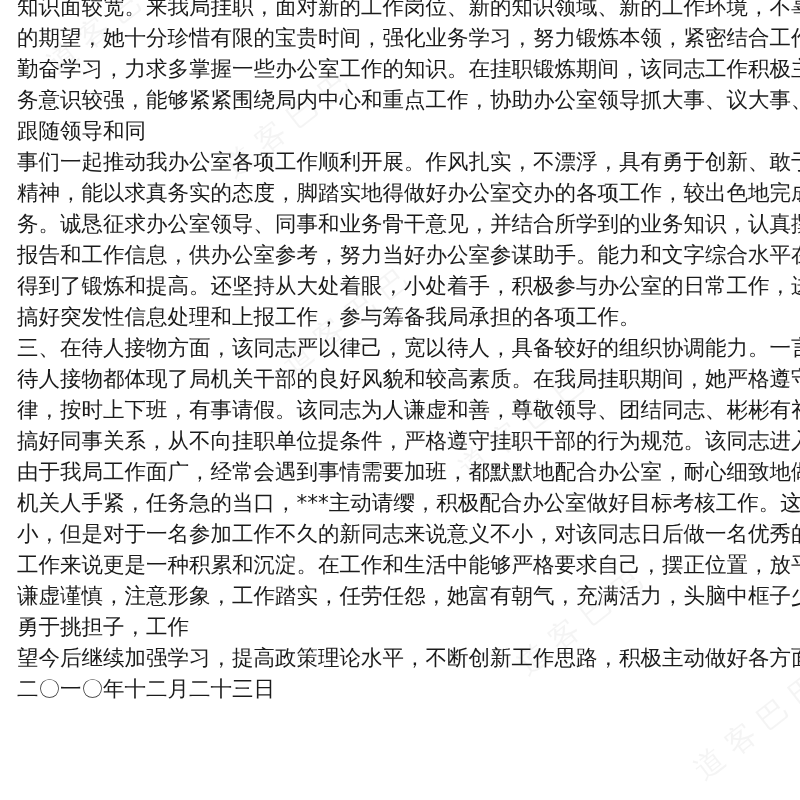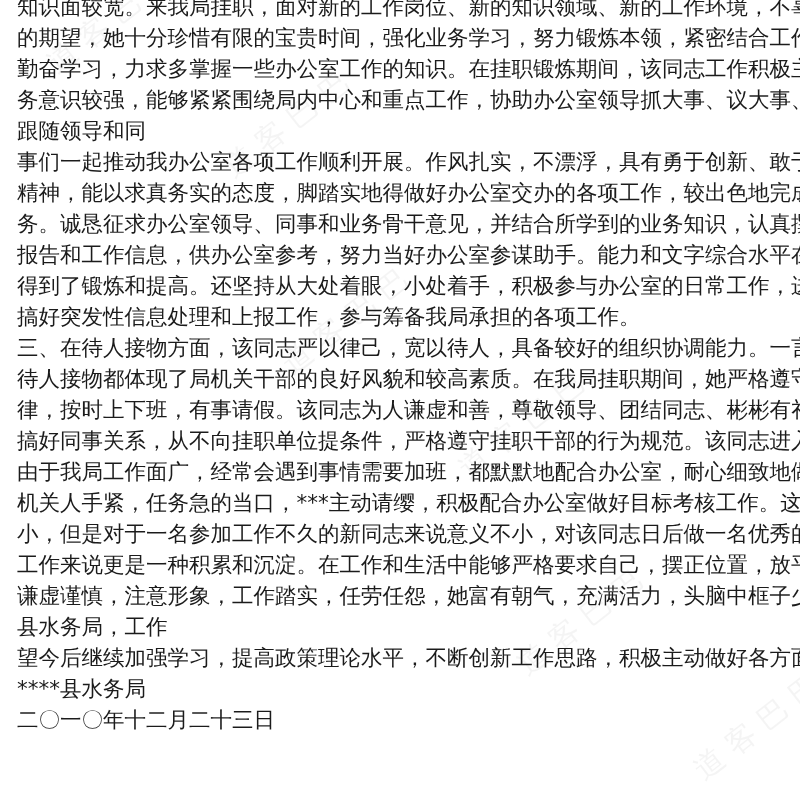--- a/index.html
+++ b/index.html
@@ -805,21 +805,21 @@
         <span>活</span>
         <span>力</span>
         <span>，</span>
         <span>头</span>
         <span>脑</span>
         <span>中</span>
         <span>框</span>
         <span>子</span>
         <span>少</span>
       </div>
-      <div class="doc-line" id="line-22">县水务局，工作</div>
+      <div class="doc-line" id="line-22">勇于挑担子，工作</div>
       <div class="doc-line justify" id="line-24">
         <span>望</span>
         <span>今</span>
         <span>后</span>
         <span>继</span>
         <span>续</span>
         <span>加</span>
         <span>强</span>
         <span>学</span>
         <span>习</span>
@@ -845,17 +845,16 @@
         <span>积</span>
         <span>极</span>
         <span>主</span>
         <span>动</span>
         <span>做</span>
         <span>好</span>
         <span>各</span>
         <span>方</span>
         <span>面</span>
       </div>
-      <div class="doc-line" id="line-25">****县水务局</div>
       <div class="doc-line" id="line-26">二〇一〇年十二月二十三日</div>
     </div>
 
 </div>
 
 </body></html>

